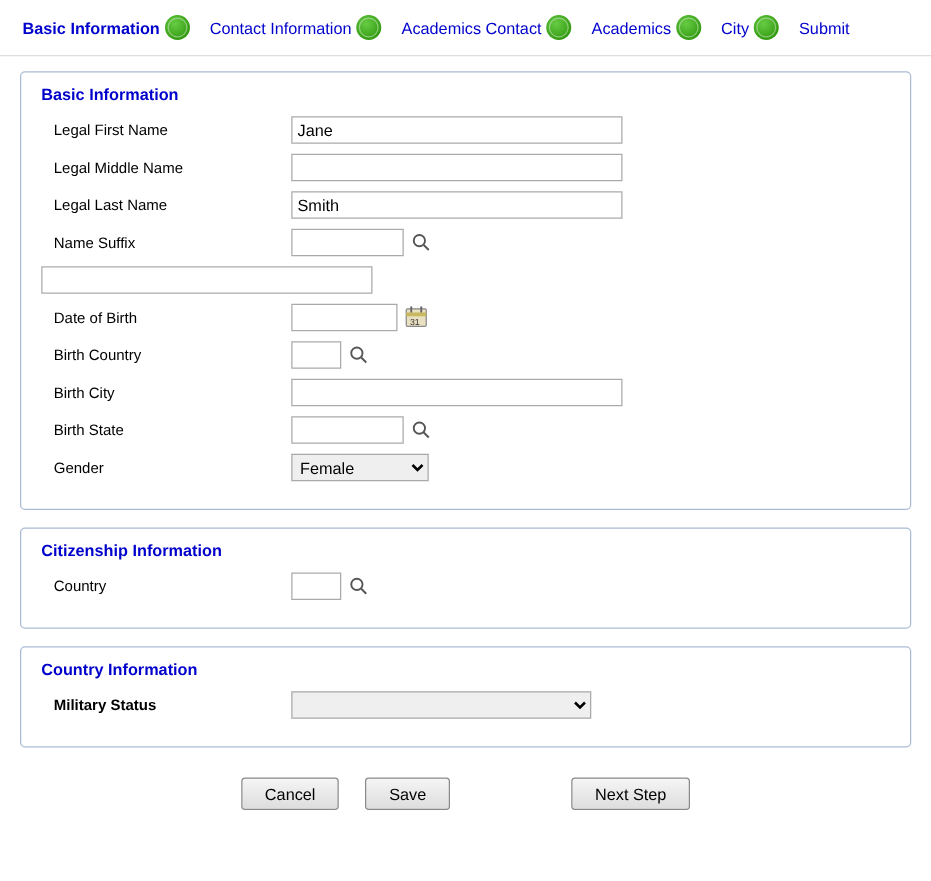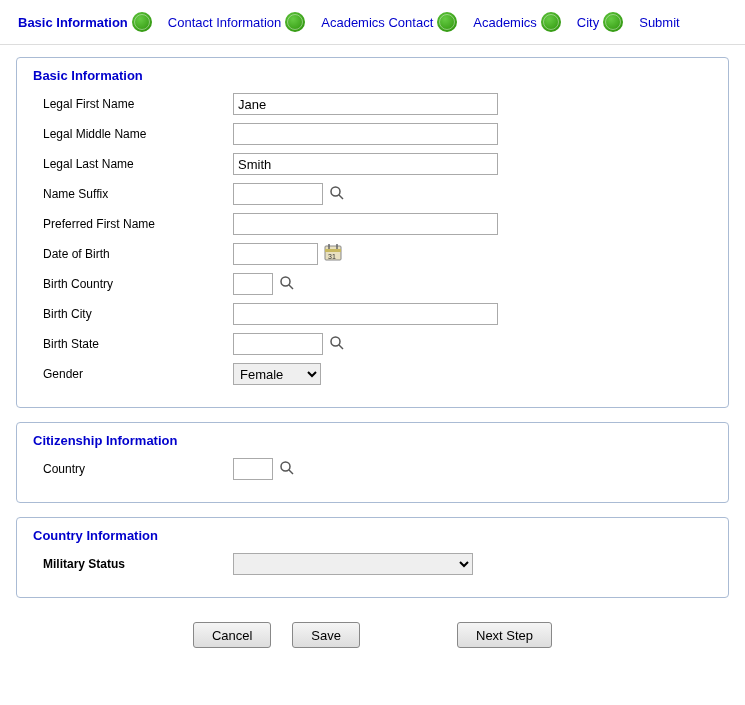--- a/index.html
+++ b/index.html
@@ -83,20 +83,21 @@
       font-size: 12px;
       color: #000;
       flex-shrink: 0;
       padding-left: 10px;
     }
     .form-label.bold {
       font-weight: bold;
     }
     .form-control-area {
       display: flex;
+      align-items: center;
       gap: 4px;
       border-radius: 10px;
     }
 
     input[type="text"] {
       height: 22px;
       border: 1px solid #aaa;
       font-size: 13px;
       padding: 2px 4px;
       color: #000;
@@ -106,21 +107,21 @@
     input[type="text"].small { width: 40px; }
     input[type="text"].date-field { width: 85px; }
 
     select {
       height: 22px;
       border: 1px solid #aaa;
       font-size: 13px;
       padding: 1px 2px;
       color: #000;
     }
-    select.gender-select { width: 88px; }
+    select.gender-select { width: 110px; }
     select.military-select { width: 240px; }
 
     .search-icon-btn {
       width: 20px;
       height: 20px;
       background: none;
       border: none;
       cursor: pointer;
       display: inline-flex;
       align-items: center;
@@ -233,21 +234,20 @@
         <button class="search-icon-btn">
           <svg viewBox="0 0 16 16">
             <circle cx="6.5" cy="6.5" r="4.5" fill="none" stroke="#555" stroke-width="1.5"></circle>
             <line x1="10" y1="10" x2="14" y2="14" stroke="#555" stroke-width="1.5"></line>
           </svg>
         </button>
       </div>
     </div>
 
     <div class="form-row">
-      <div class="form-label">Preferred First Name</div>
       <div class="form-control-area">
         <input type="text" class="wide" value="" style="">
       </div>
     </div>
 
     <div class="form-row">
       <div class="form-label">Date of Birth</div>
       <div class="form-control-area">
         <input type="text" class="date-field" value="" style="">
         <button class="calendar-icon-btn">

